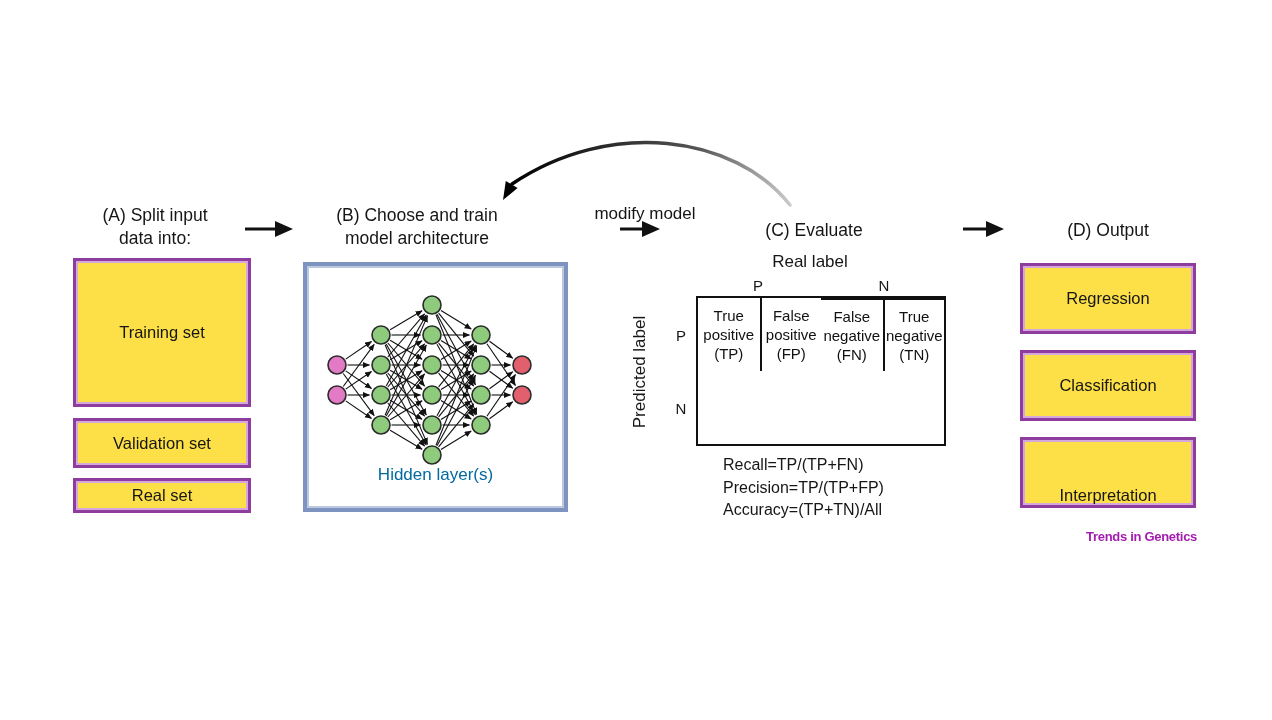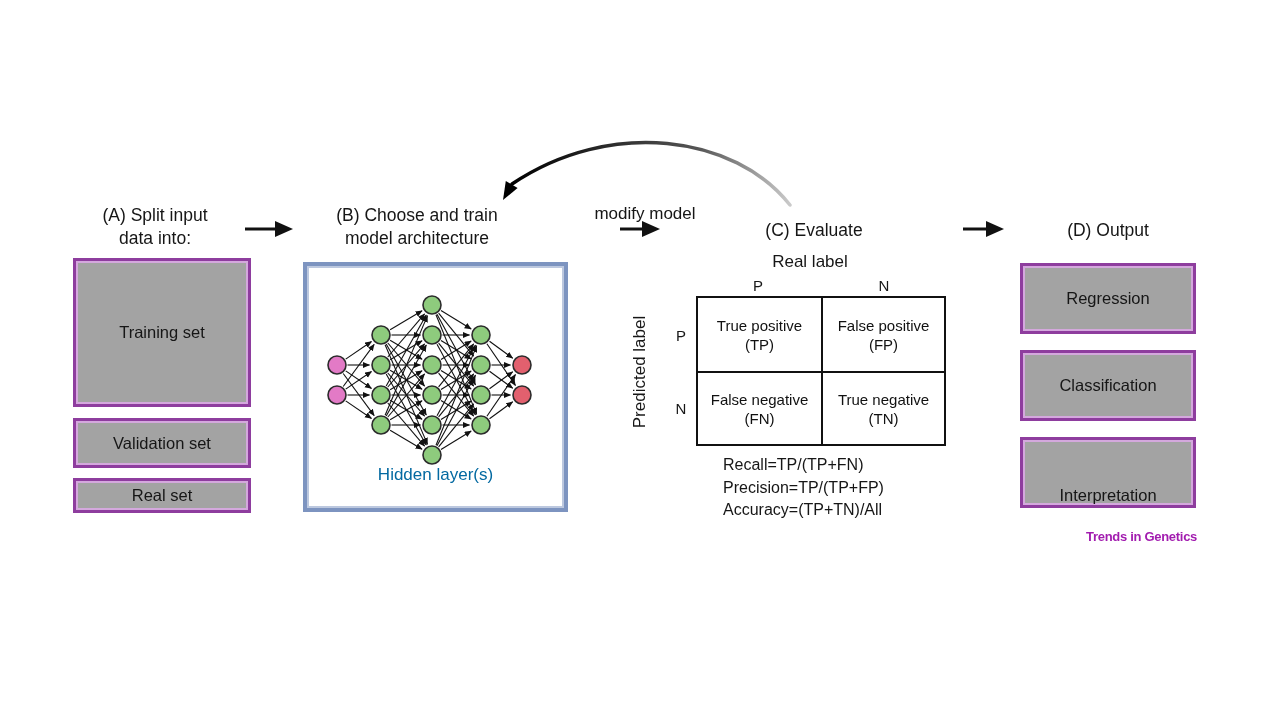--- a/index.html
+++ b/index.html
@@ -6,38 +6,38 @@
   #stage{
     position:relative;width:1272px;height:720px;background:#ffffff;overflow:hidden;
     font-family:"Liberation Sans","DejaVu Sans",sans-serif;color:#111;
   }
   .abs{position:absolute;}
   .preline{white-space:pre-line;}
   .panel-title{
     font-size:17.5px;line-height:23px;text-align:center;color:#161616;
   }
   .purple-box{
-    background:#a3a3a3;border:3px solid #8e3d9e;box-shadow:inset 0 0 0 2px #d4a8dd;
+    background:#fde047;border:3px solid #8e3d9e;box-shadow:inset 0 0 0 2px #d4a8dd;
     display:flex;align-items:center;justify-content:center;
     font-size:16.5px;color:#161616;box-sizing:border-box;text-align:center;
   }
   .model-box{
     background:#ffffff;border:4px solid #7d94c0;box-shadow:inset 0 0 0 2px #bcc8df;
     box-sizing:border-box;
   }
   .nn-svg{position:absolute;left:0;top:0;}
   .hidden-label{
     position:absolute;left:0;right:0;top:199px;text-align:center;
     font-size:17px;color:#0369a1;
   }
   .axis-label{font-size:17px;text-align:center;color:#161616;}
   .pn-label{font-size:15px;text-align:center;color:#161616;}
   .matrix{
     border:2px solid #111;box-sizing:border-box;background:#fff;
-    display:grid;grid-template-columns:1fr 1fr;grid-template-rows:1fr 1fr;
+    display:grid;grid-template-columns:1fr 1fr 1fr 1fr;grid-template-rows:1fr 1fr;
   }
   .matrix-cell{
     display:flex;align-items:center;justify-content:center;text-align:center;
     font-size:15px;line-height:19px;box-sizing:border-box;
   }
   .matrix-cell.col2{border-left:2px solid #111;}
   .matrix-cell.row2{border-top:2px solid #111;}
   .rotated{
     transform:rotate(-90deg);text-align:center;font-size:17px;color:#161616;
   }

